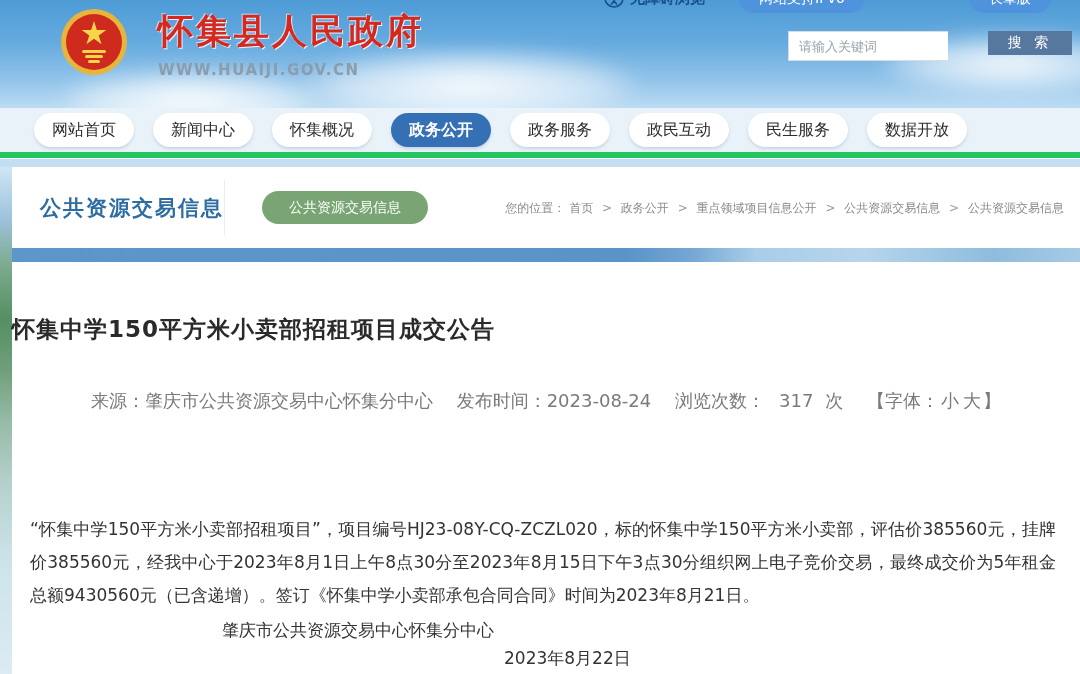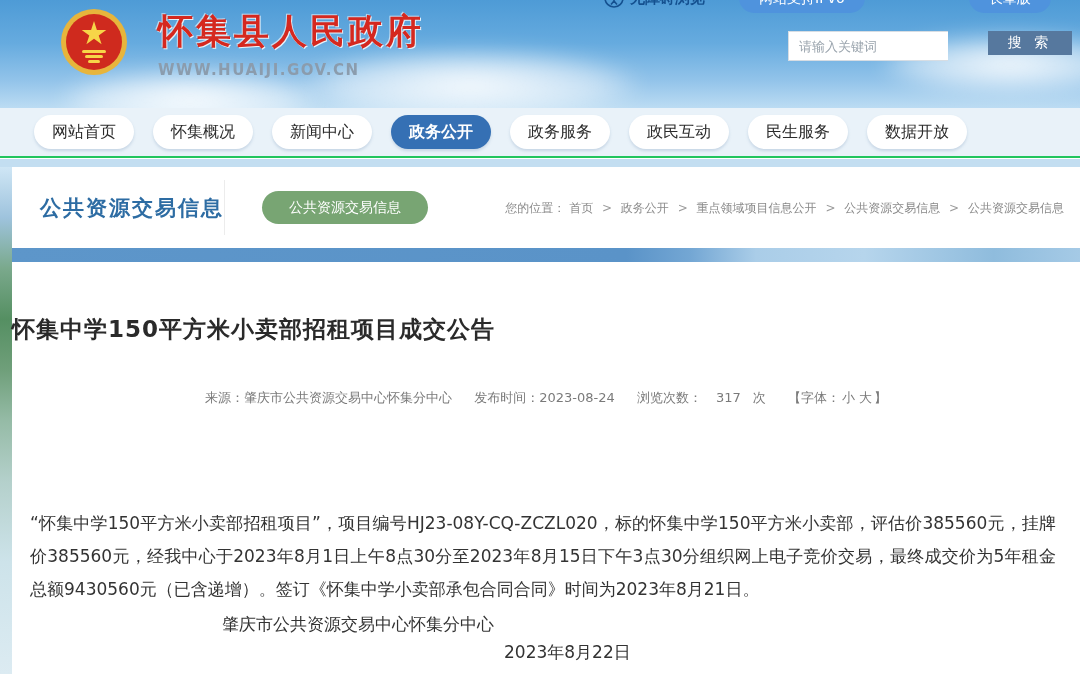--- a/index.html
+++ b/index.html
@@ -29,21 +29,21 @@
 
   .search-area { position:absolute; top:31px; left:788px; display:flex;gap:40px; }
   .search-input { width:160px; height:30px; border:1px solid #d7dde3; border-right:none; padding:0 10px;
     font-size:13px; color:#333; outline:none; font-family:inherit; }
   .search-input::placeholder { color:#9aa4ad; }
   .search-button { width:84px; height:24px; background:#56789e; color:#fff; border:none;
     font-size:14px; letter-spacing:4px; cursor:pointer; font-family:inherit; }
 
   
   .nav { position:absolute; top:108px; left:0; width:1080px; height:50px; background:#e9f2f9;
-    border-bottom:2px solid #22c55e; display:flex; align-items:center; padding-left:34px; gap:19px; }
+    border-bottom:6px solid #22c55e; display:flex; align-items:center; padding-left:34px; gap:19px; }
   .nav-item { width:100px; height:34px; line-height:34px; text-align:center; background:#fff;
     border-radius:17px; font-size:16px; color:#2b2b2b; cursor:pointer;
     box-shadow:0 2px 3px rgba(110,145,180,.28); }
   .nav-item.active { background:#3570b4; color:#fff; font-weight:bold; }
 
   .sky-strip { position:absolute; top:159px; left:0; width:1080px; height:8px; background:#c3def1; }
 
   
   .section-bar { position:absolute; top:167px; left:12px; width:1068px; height:81px; background:#fff;border-radius:16px; }
   .section-title { position:absolute; left:28px; top:50%; transform:translateY(-50%);
@@ -61,21 +61,21 @@
     background:linear-gradient(90deg,#5d96ca 0%,#5a93c8 58%,#74a7d4 64%,#aacde8 70%,#b6d5ec 80%,#8fbcdd 92%,#a5cae6 100%); }
 
   
   .left-strip { position:absolute; top:167px; left:0; width:12px; height:507px;
     background:linear-gradient(180deg,#cfe6f5 0%,#9ec3dd 10%,#7aa98c 20%,#558f62 30%,#6f9f7a 40%,#95bba6 50%,#b4d0cb 62%,#cde3ea 78%,#dcebf2 100%); }
 
   
   .content { position:absolute; top:262px; left:12px; width:1068px; height:412px; background:#fff; }
   .article-title { text-align:left; margin-top:52px; font-size:23px; font-weight:bold;
     color:#2a2a2a; letter-spacing:1px; }
-  .meta { text-align:center; margin-top:44px; font-size:13px; color:#7a7a7a; }
+  .meta { text-align:center; margin-top:44px; font-size:18px; color:#7a7a7a; }
   .meta .m-label { margin-left:18px; }
   .meta .m-label:first-child { margin-left:0; }
   .meta .m-views-val { margin-left:14px; }
   .meta .m-views-unit { margin-left:12px; }
   .meta .m-font-wrap { margin-left:18px; }
   .meta .m-font-btn { cursor:pointer; margin:0 2px; }
   .article-body { margin:100px 24px 0 18px; font-size:17px; color:#333; line-height:33px; text-align:justify; }
   .signature { margin:7px 0 0 210px; font-size:17px; color:#333; }
   .sign-date { margin:5px 0 0 492px; font-size:17px; color:#333; }
 </style>
@@ -118,22 +118,22 @@
     </div>
 
     <div class="search-area">
       <input class="search-input" type="text" placeholder="请输入关键词" style="">
       <button class="search-button">搜 索</button>
     </div>
   </div>
 
   <nav class="nav">
     <div class="nav-item">网站首页</div>
+    <div class="nav-item">新闻中心</div>
     <div class="nav-item">怀集概况</div>
-    <div class="nav-item">新闻中心</div>
     <div class="nav-item active">政务公开</div>
     <div class="nav-item">政务服务</div>
     <div class="nav-item">政民互动</div>
     <div class="nav-item">民生服务</div>
     <div class="nav-item">数据开放</div>
   </nav>
 
   <div class="sky-strip"></div>
 
   <div class="section-bar">

